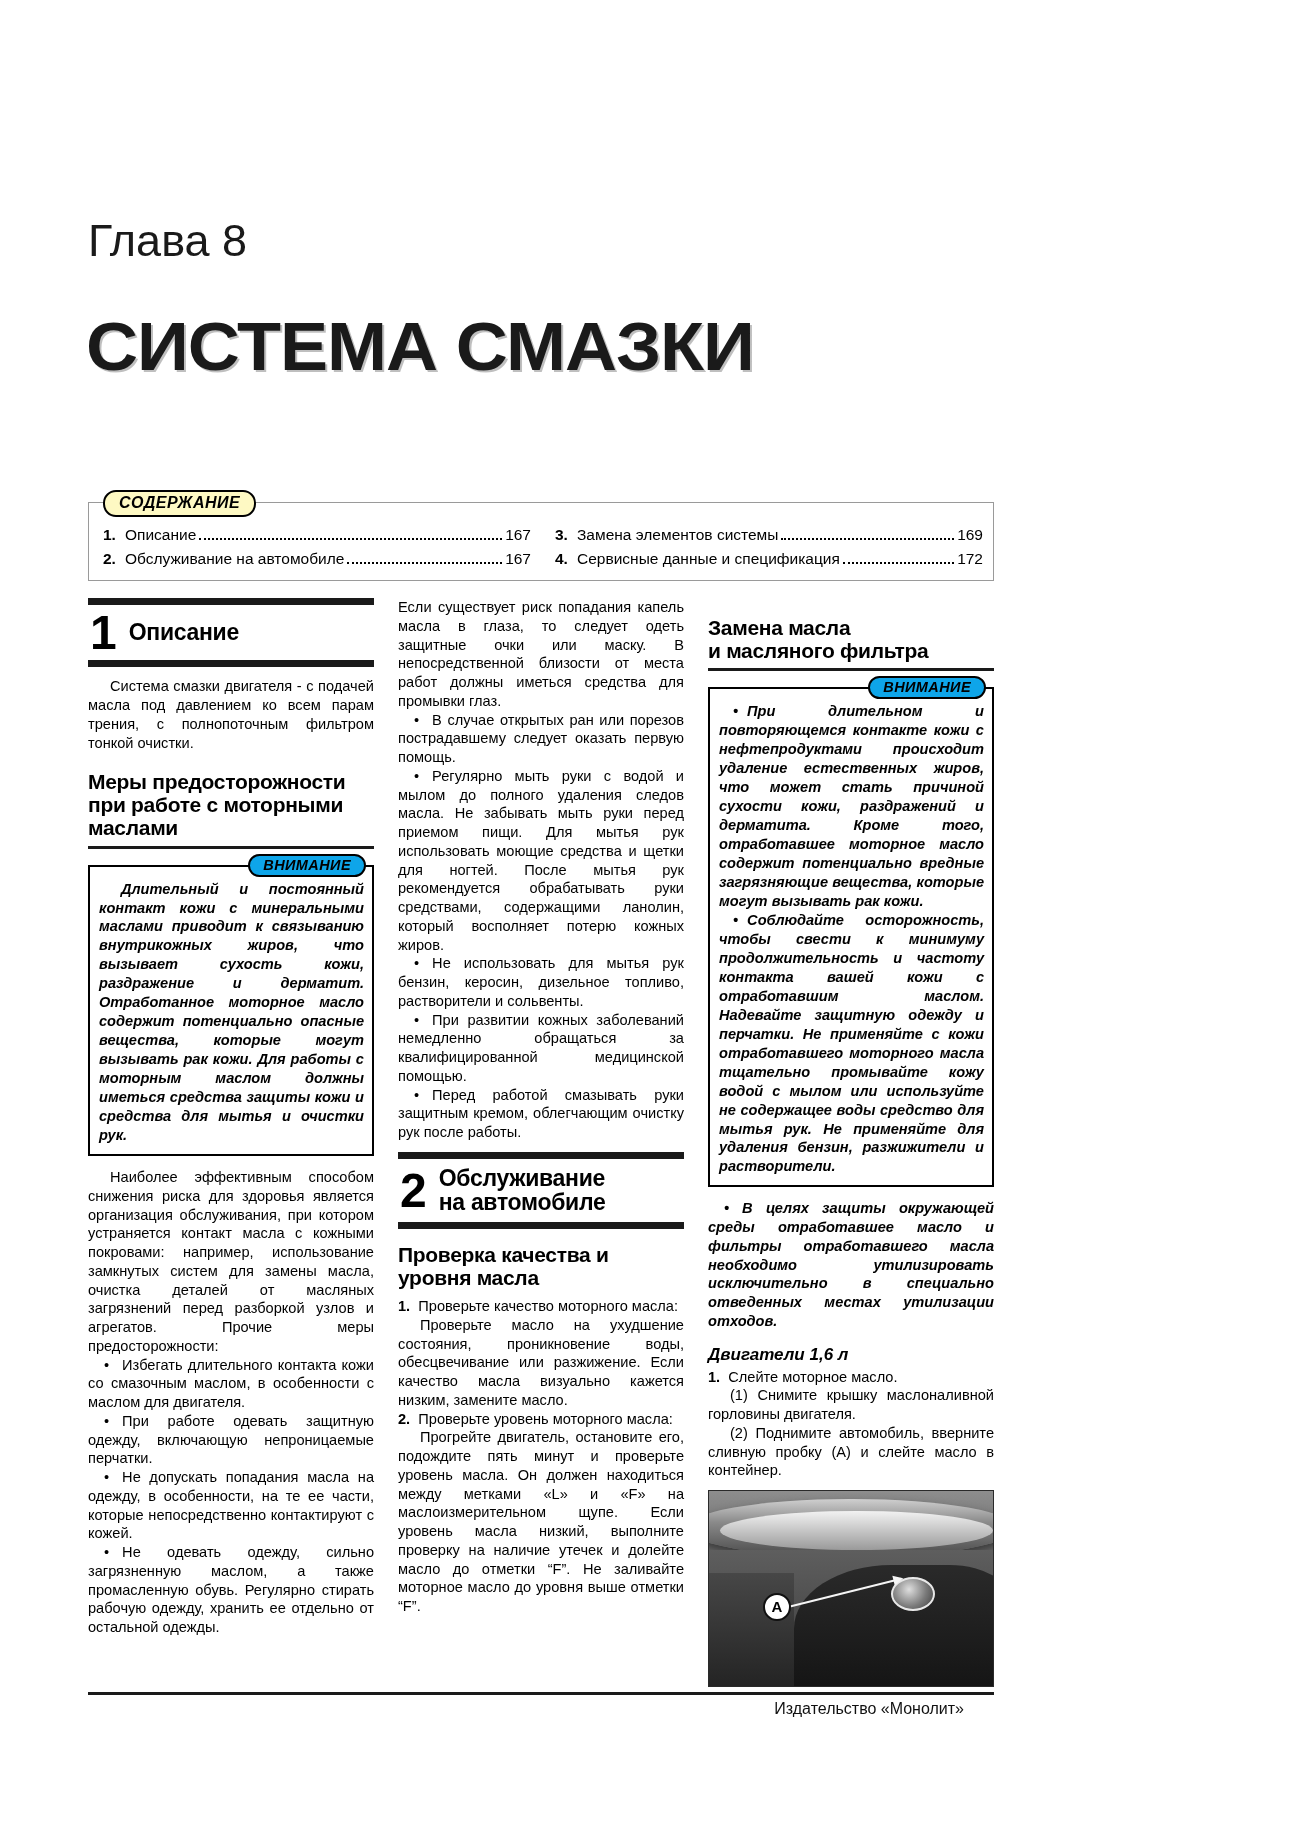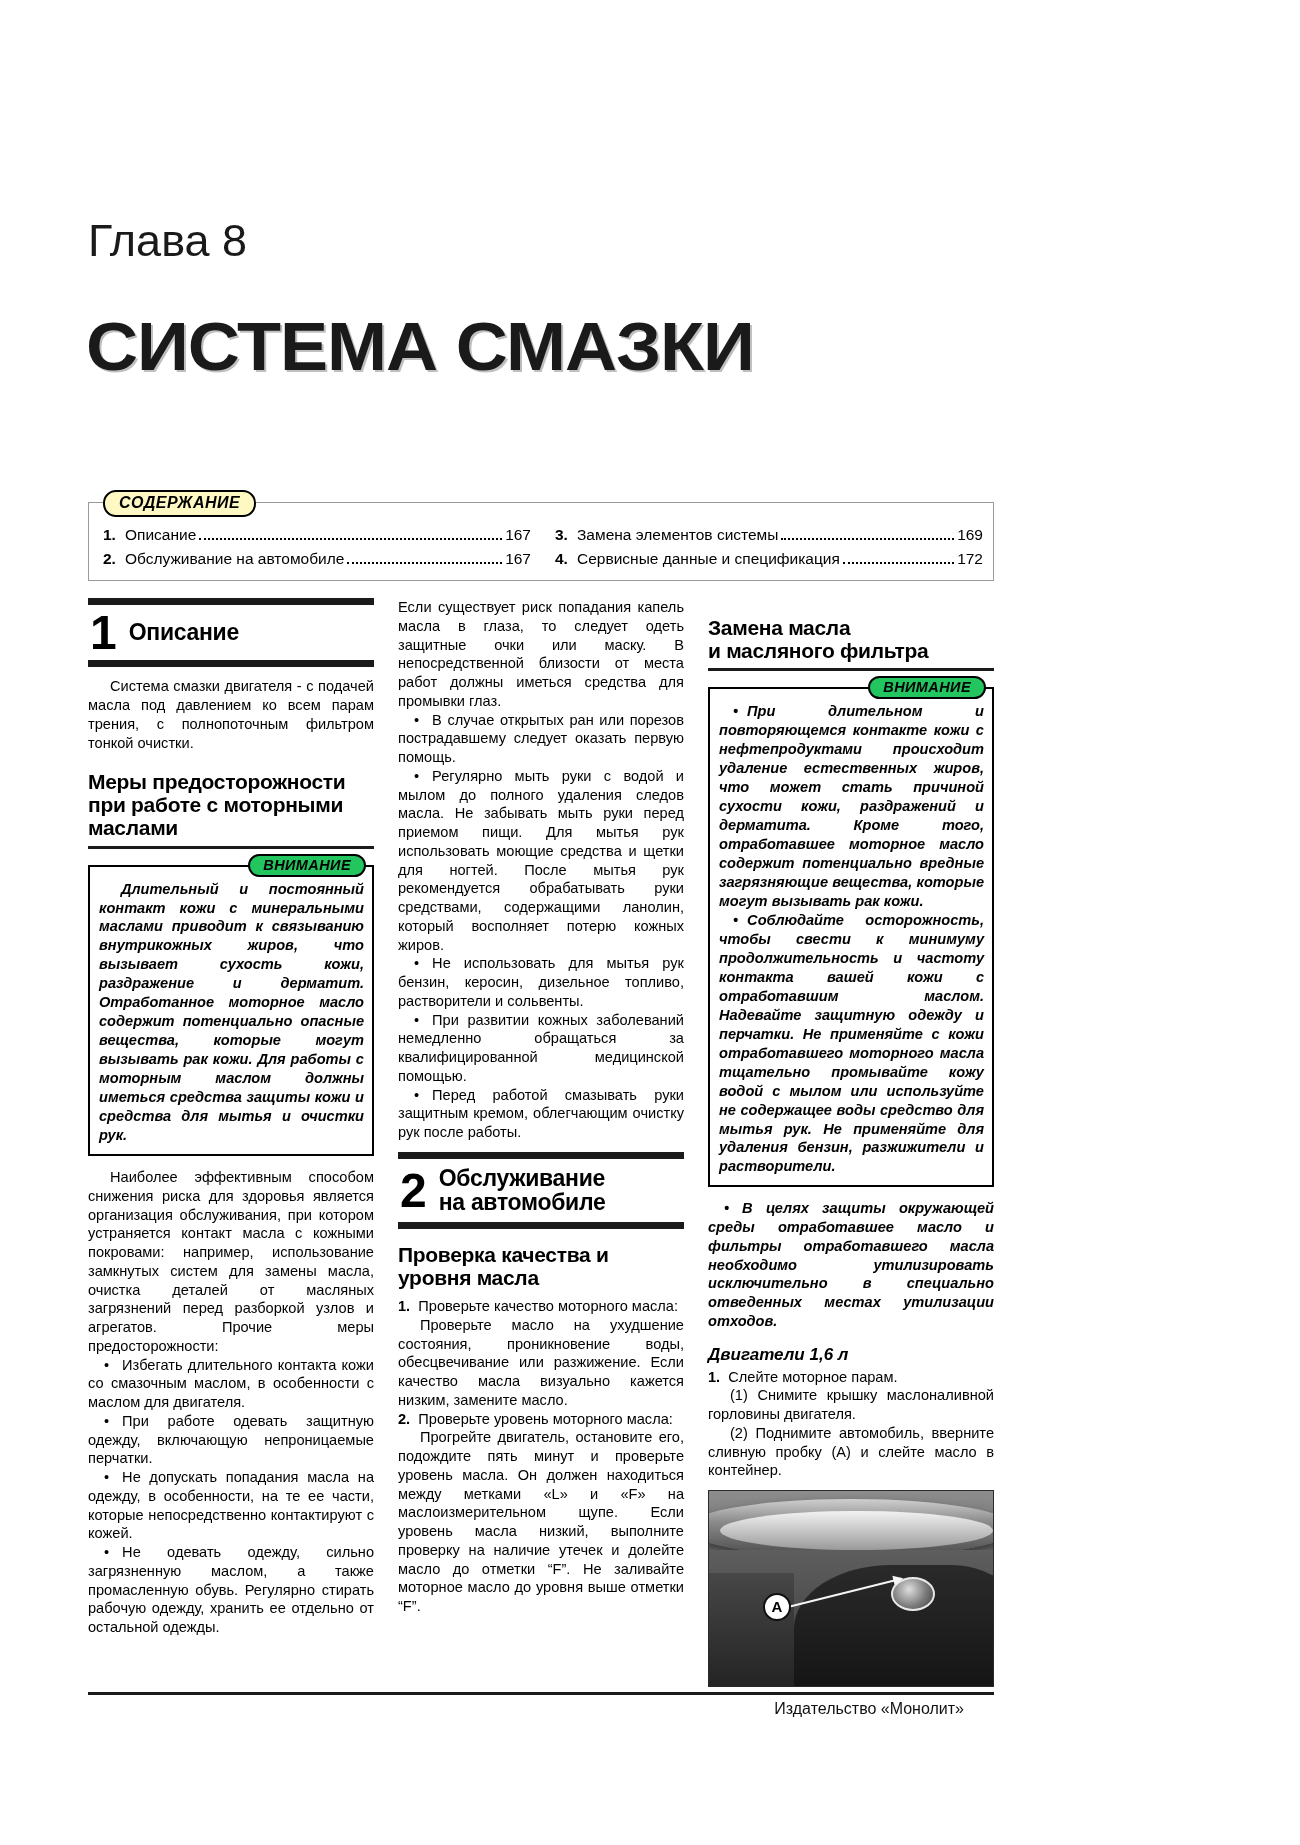--- a/index.html
+++ b/index.html
@@ -187,21 +187,21 @@
   .warn {
     position: relative;
     border: 2.5px solid #000;
     margin: 16px 0 12px 0;
     padding: 13px 8px 9px 9px;
   }
   .warn-tab {
     position: absolute;
     right: 6px;
     top: -13px;
-    background: #22c55e;
+    background: #0ea5e9;
     border: 2px solid #000;
     border-radius: 13px;
     padding: 1px 13px 2px 13px;
     font-size: 14.5px;
     font-weight: 700;
     font-style: italic;
     letter-spacing: 0.4px;
   }
   .warn p {
     font-weight: 700;
@@ -453,21 +453,21 @@
       <div class="warn">
         <div class="warn-tab">ВНИМАНИЕ</div>
         <p class="bullet">При длительном и повторяющемся контакте кожи с нефтепродуктами происходит удаление естественных жиров, что может стать причиной сухости кожи, раздражений и дерматита. Кроме того, отработавшее моторное масло содержит потенциально вредные загрязняющие вещества, которые могут вызывать рак кожи.</p>
         <p class="bullet">Соблюдайте осторожность, чтобы свести к минимуму продолжительность и частоту контакта вашей кожи с отработавшим маслом. Надевайте защитную одежду и перчатки. Не применяйте с кожи отработавшего моторного масла тщательно промывайте кожу водой с мылом или используйте не содержащее воды средство для мытья рук. Не применяйте для удаления бензин, разжижители и растворители.</p>
       </div>
 
       <p class="bul" style="font-weight:700;font-style:italic;">В целях защиты окружающей среды отработавшее масло и фильтры отработавшего масла необходимо утилизировать исключительно в специально отведенных местах утилизации отходов.</p>
 
       <div class="italhead">Двигатели 1,6 л</div>
 
-      <p class="numitem"><b>1.</b>&nbsp;&nbsp;<span>Слейте моторное парам.</span></p>
+      <p class="numitem"><b>1.</b>&nbsp;&nbsp;<span>Слейте моторное масло.</span></p>
       <p>(1) Снимите крышку маслоналивной горловины двигателя.</p>
       <p>(2) Поднимите автомобиль, вверните сливную пробку (A) и слейте масло в контейнер.</p>
 
       <div class="photo">
         <div class="ph-sky"></div>
         <div class="ph-rim"></div>
         <div class="ph-rim2"></div>
         <div class="ph-body"></div>
         <div class="ph-pan"></div>
         <div class="ph-dark-l"></div>

